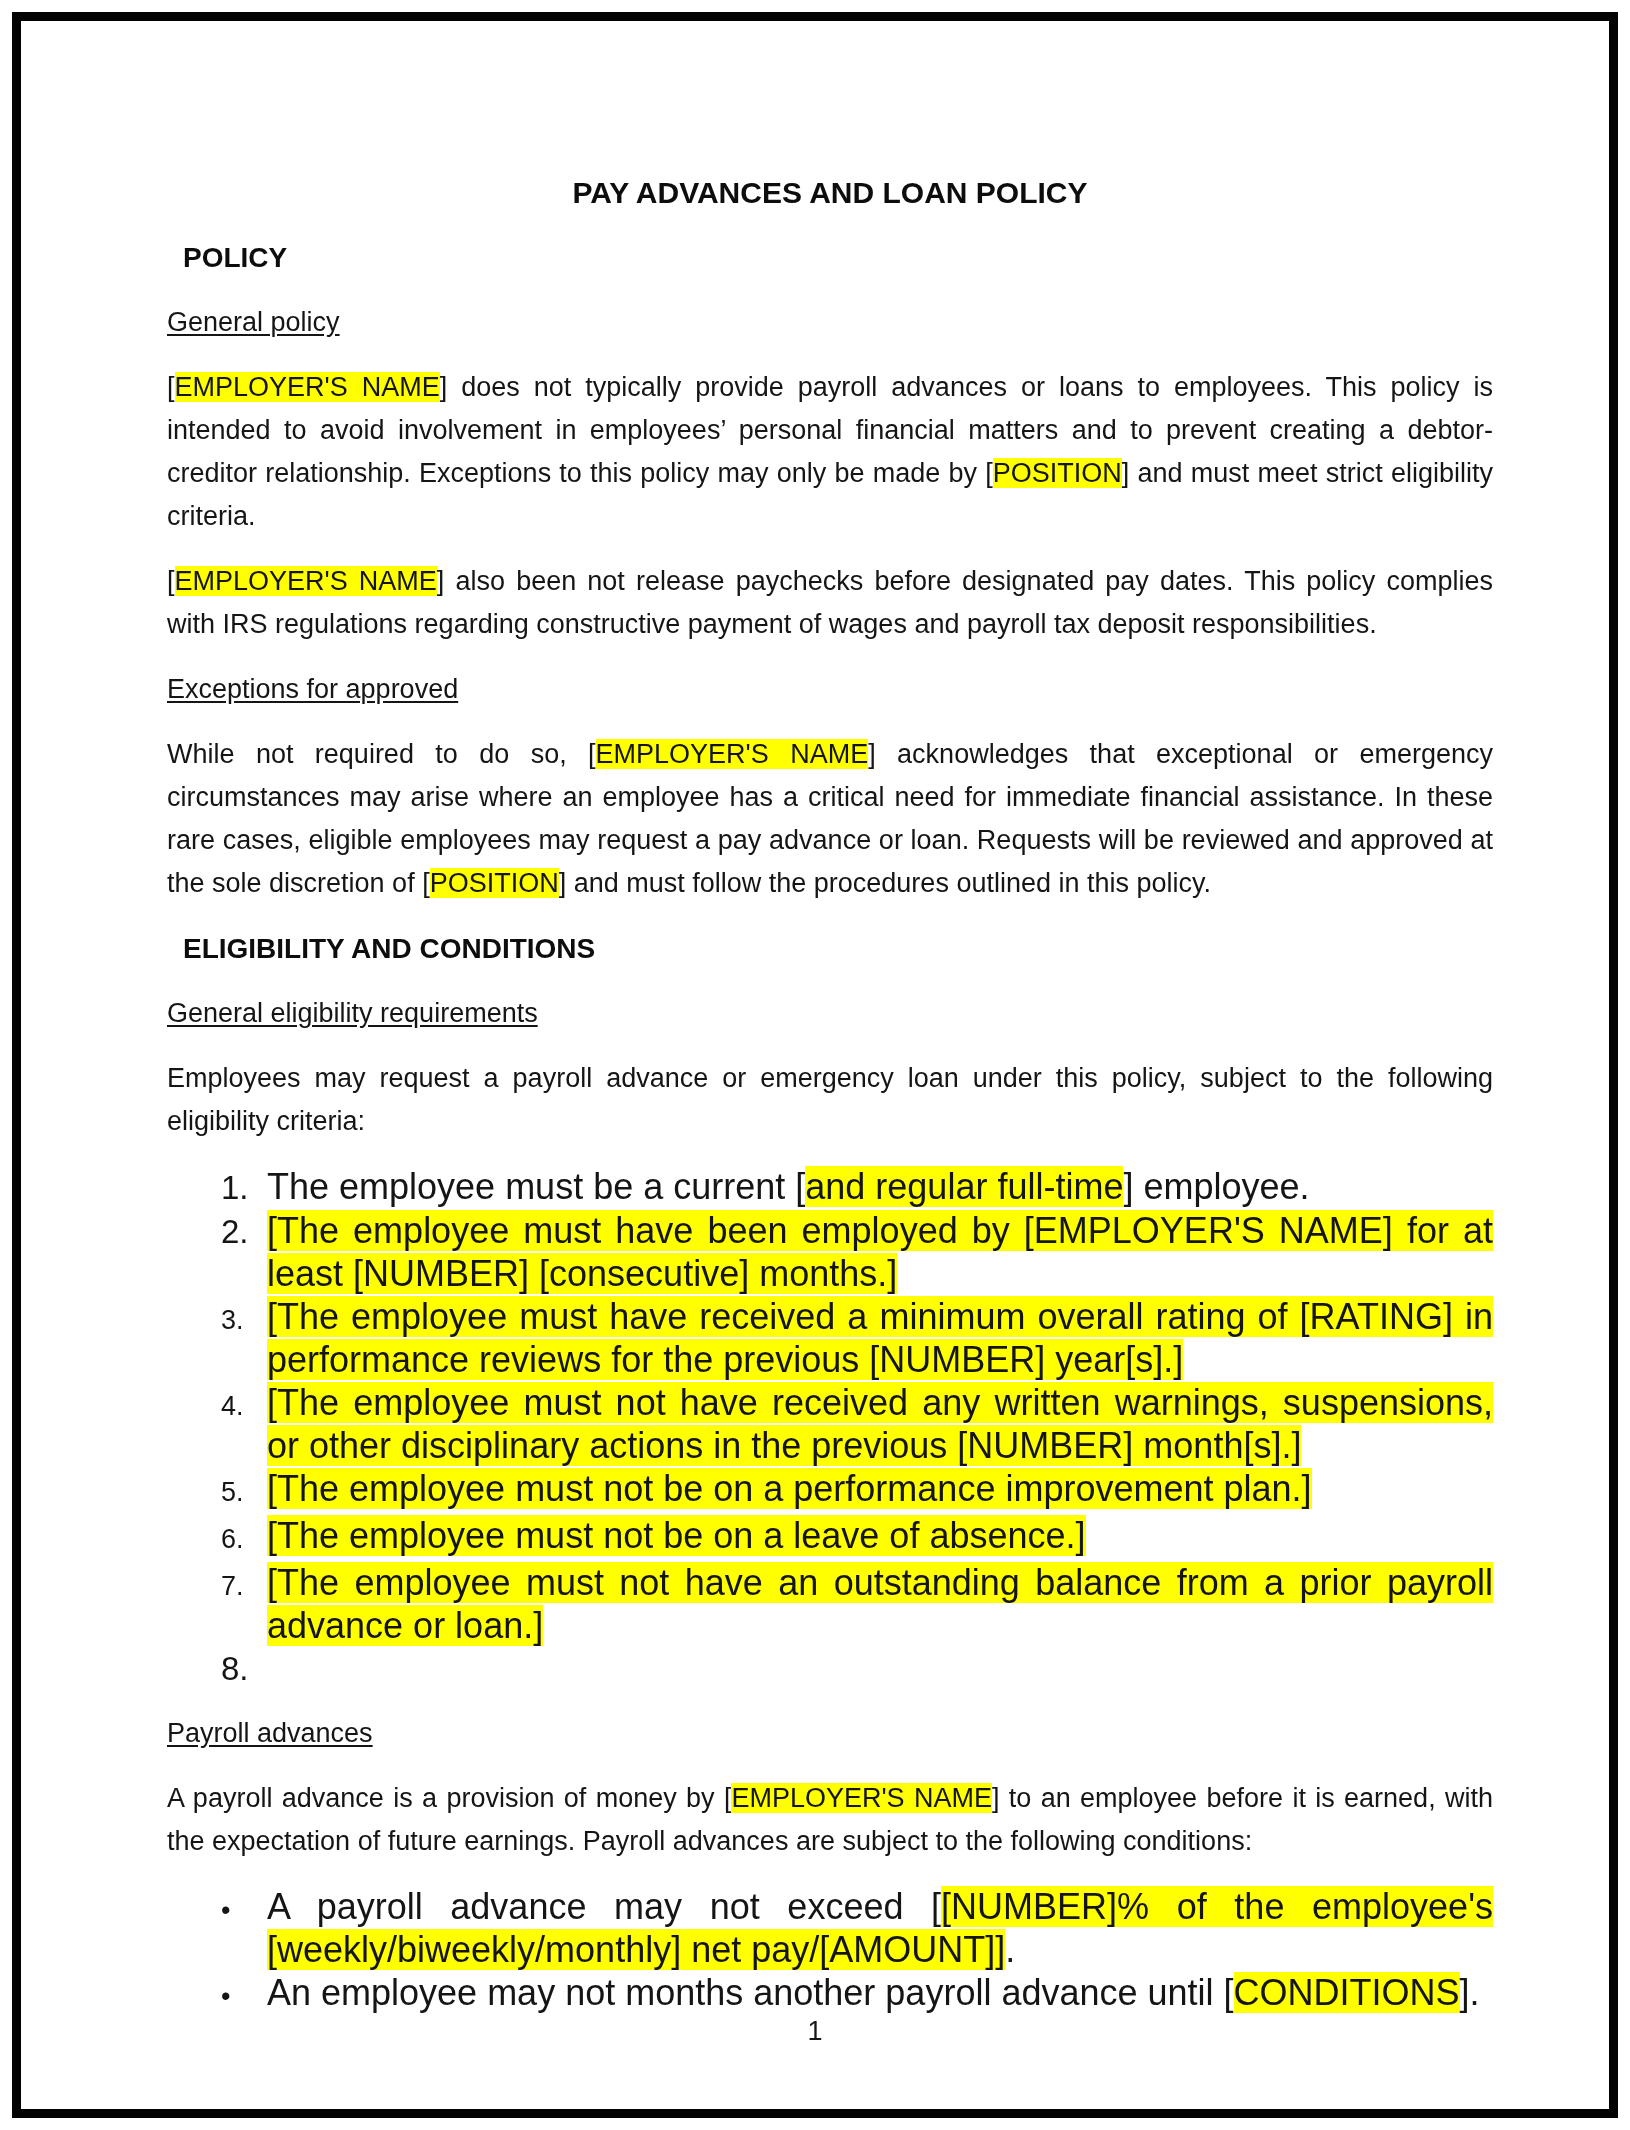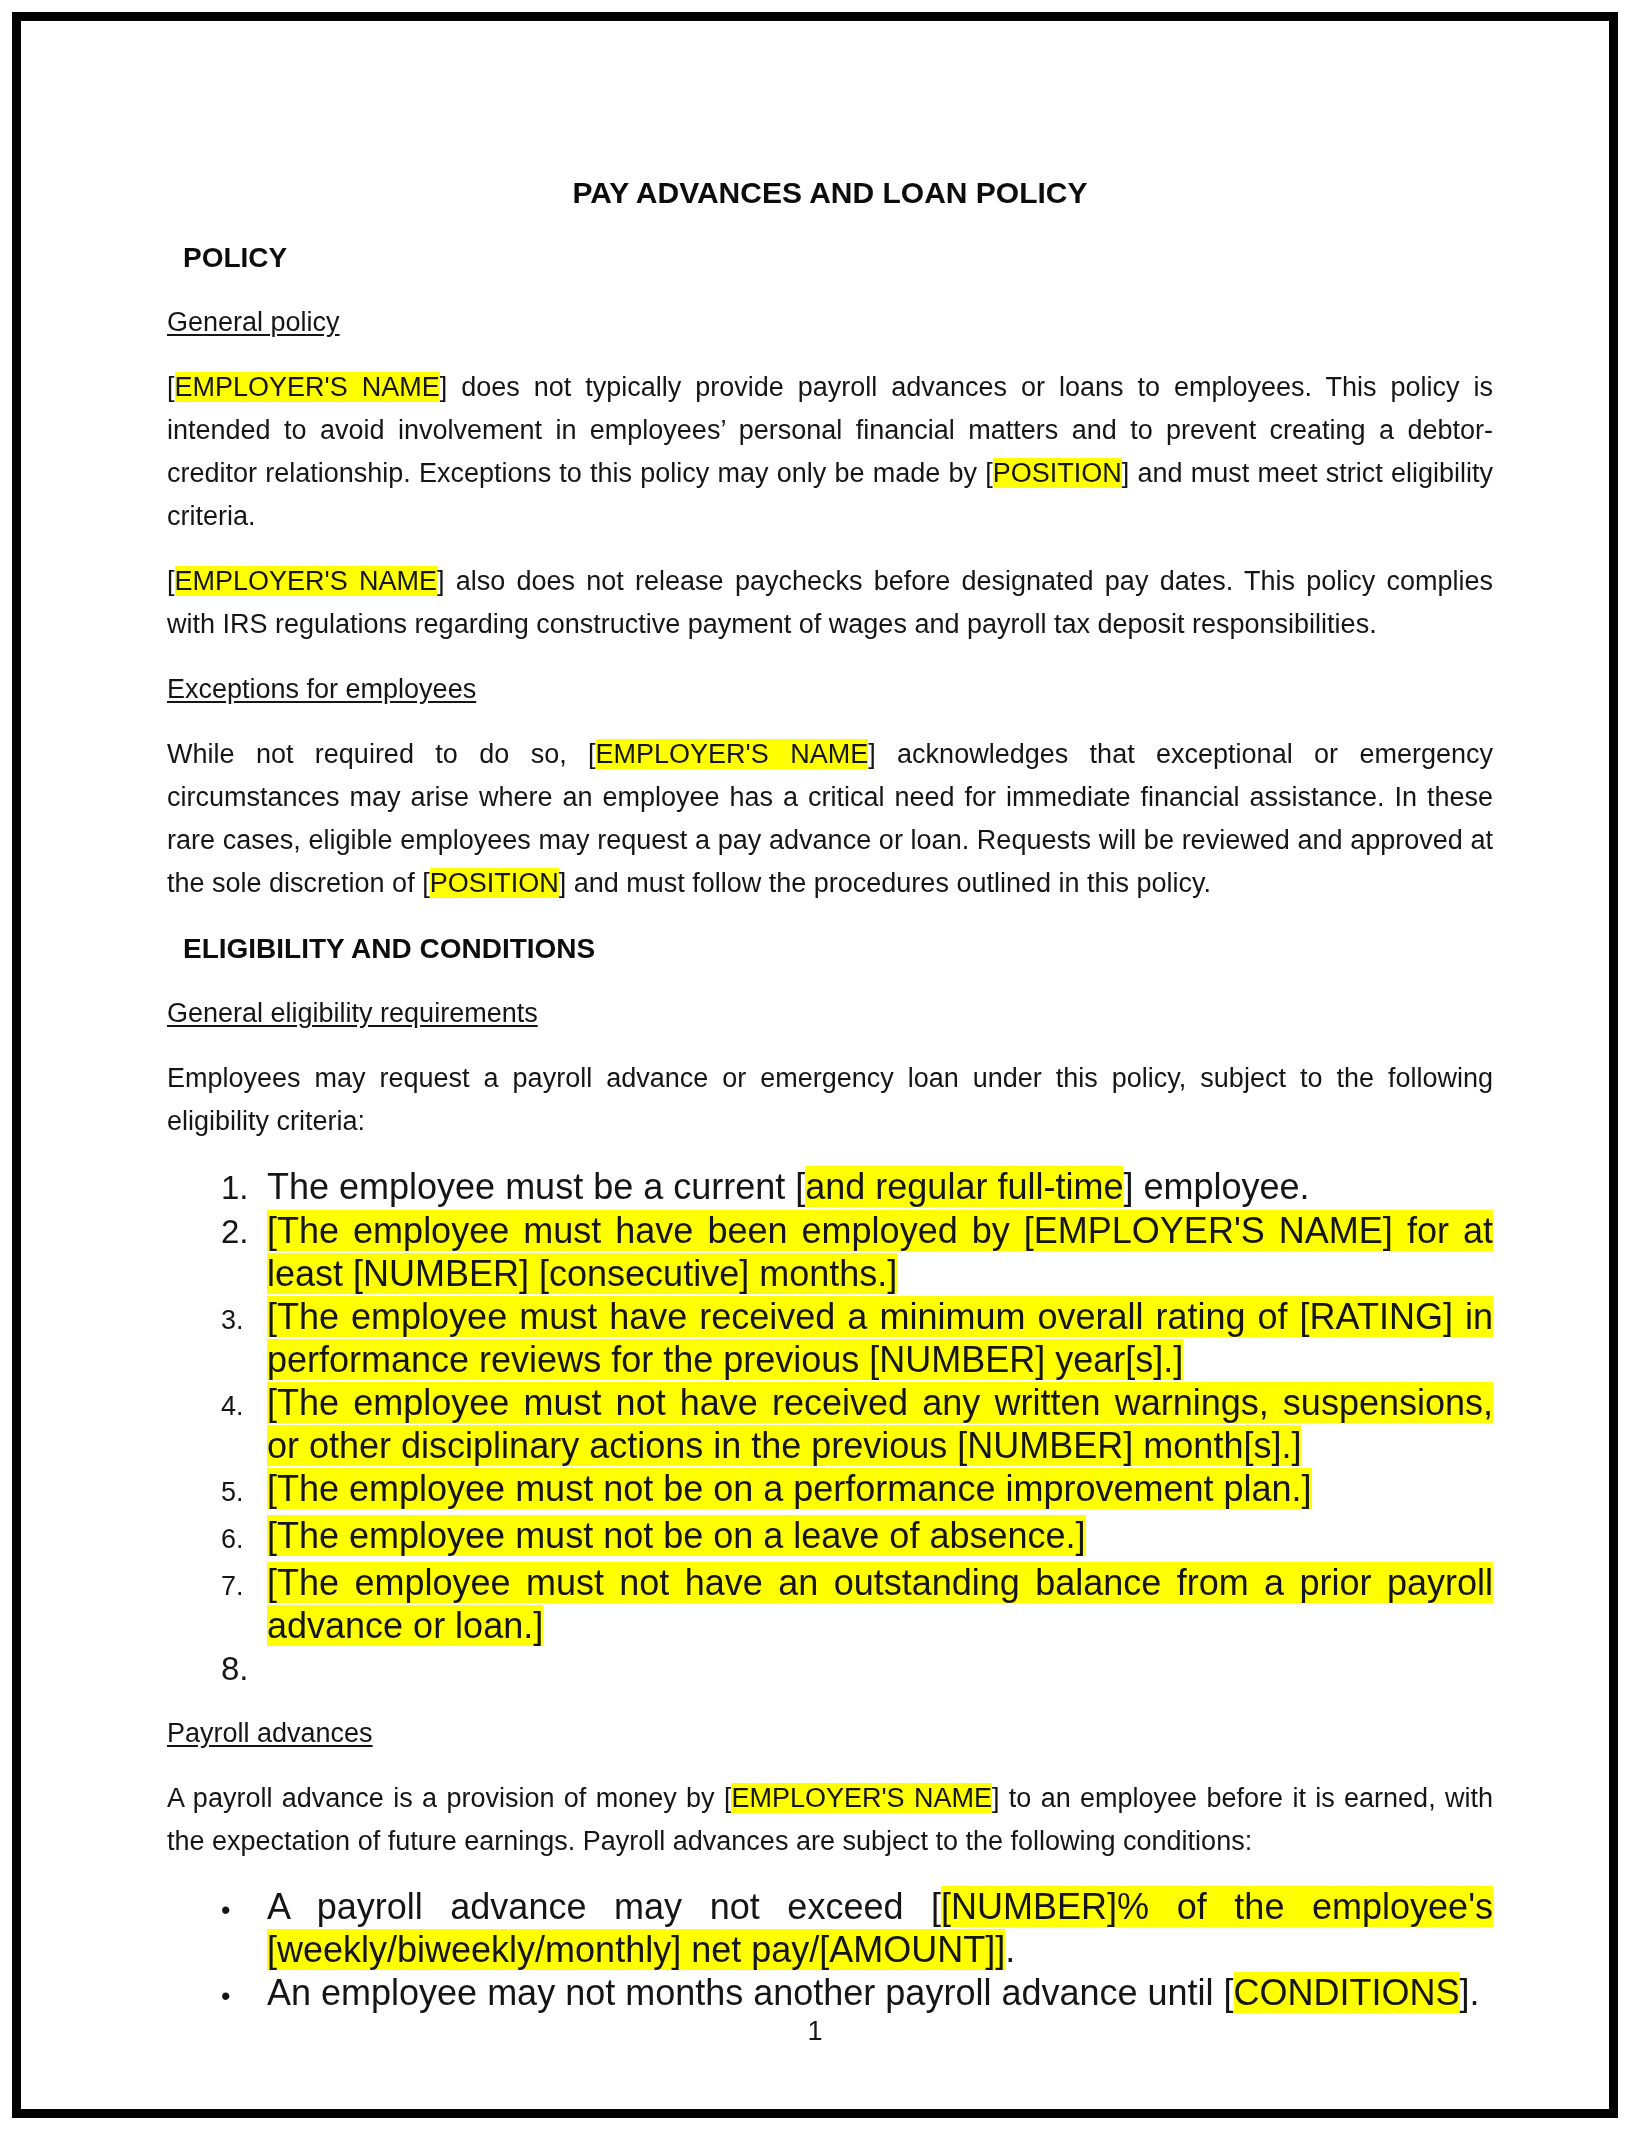--- a/index.html
+++ b/index.html
@@ -68,23 +68,23 @@
   <div class="content">
 
     <h1 class="title">PAY ADVANCES AND LOAN POLICY</h1>
 
     <h2 class="h2">POLICY</h2>
 
     <h3 class="h3">General policy</h3>
 
     <p class="body"><span>[</span><span class="hl">EMPLOYER'S NAME</span><span>] does not typically provide payroll advances or loans to employees. This policy is intended to avoid involvement in employees’ personal financial matters and to prevent creating a debtor-creditor relationship. Exceptions to this policy may only be made by [</span><span class="hl">POSITION</span><span>] and must meet strict eligibility criteria.</span></p>
 
-    <p class="body"><span>[</span><span class="hl">EMPLOYER'S NAME</span><span>] also does not release paychecks before designated pay dates. This policy complies with IRS regulations regarding constructive payment of wages and payroll tax deposit responsibilities.</span></p>
+    <p class="body"><span>[</span><span class="hl">EMPLOYER'S NAME</span><span>] also been not release paychecks before designated pay dates. This policy complies with IRS regulations regarding constructive payment of wages and payroll tax deposit responsibilities.</span></p>
 
-    <h3 class="h3">Exceptions for employees</h3>
+    <h3 class="h3">Exceptions for approved</h3>
 
     <p class="body"><span>While not required to do so, [</span><span class="hl">EMPLOYER'S NAME</span><span>] acknowledges that exceptional or emergency circumstances may arise where an employee has a critical need for immediate financial assistance. In these rare cases, eligible employees may request a pay advance or loan. Requests will be reviewed and approved at the sole discretion of [</span><span class="hl">POSITION</span><span>] and must follow the procedures outlined in this policy.</span></p>
 
     <h2 class="h2">ELIGIBILITY AND CONDITIONS</h2>
 
     <h3 class="h3">General eligibility requirements</h3>
 
     <p class="body"><span>Employees may request a payroll advance or emergency loan under this policy, subject to the following eligibility criteria:</span></p>
 
     <ol class="elig">

